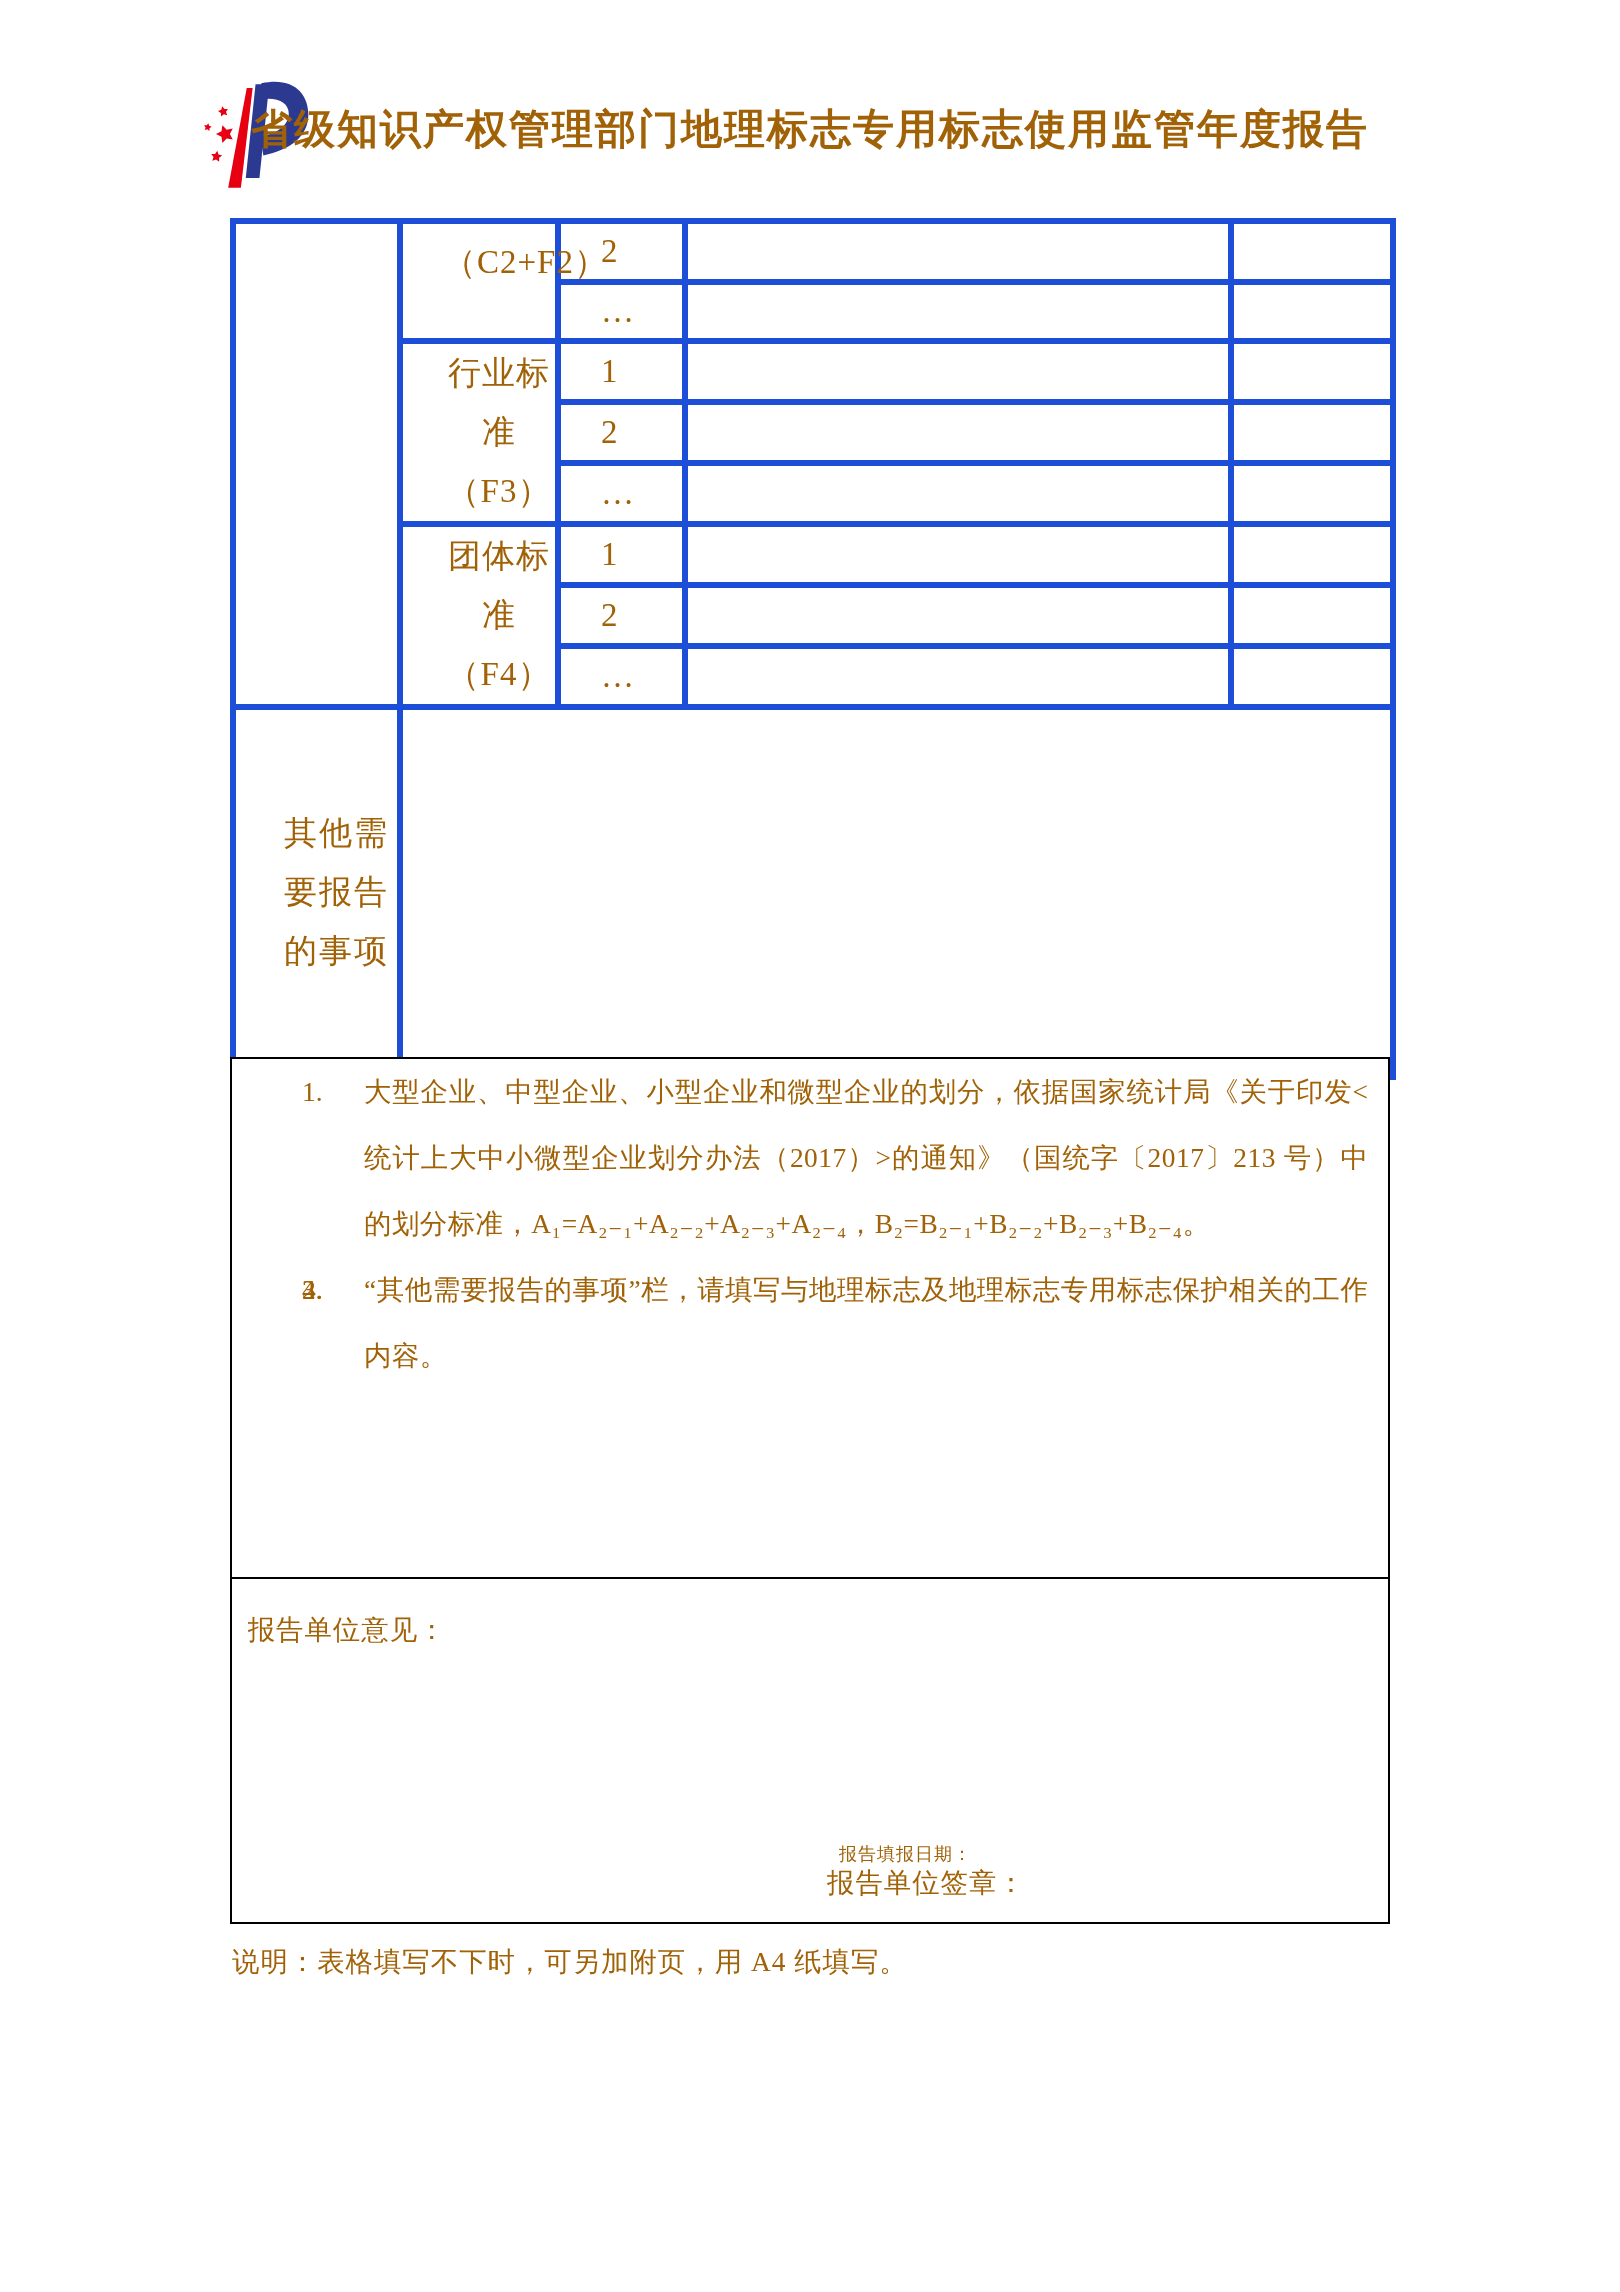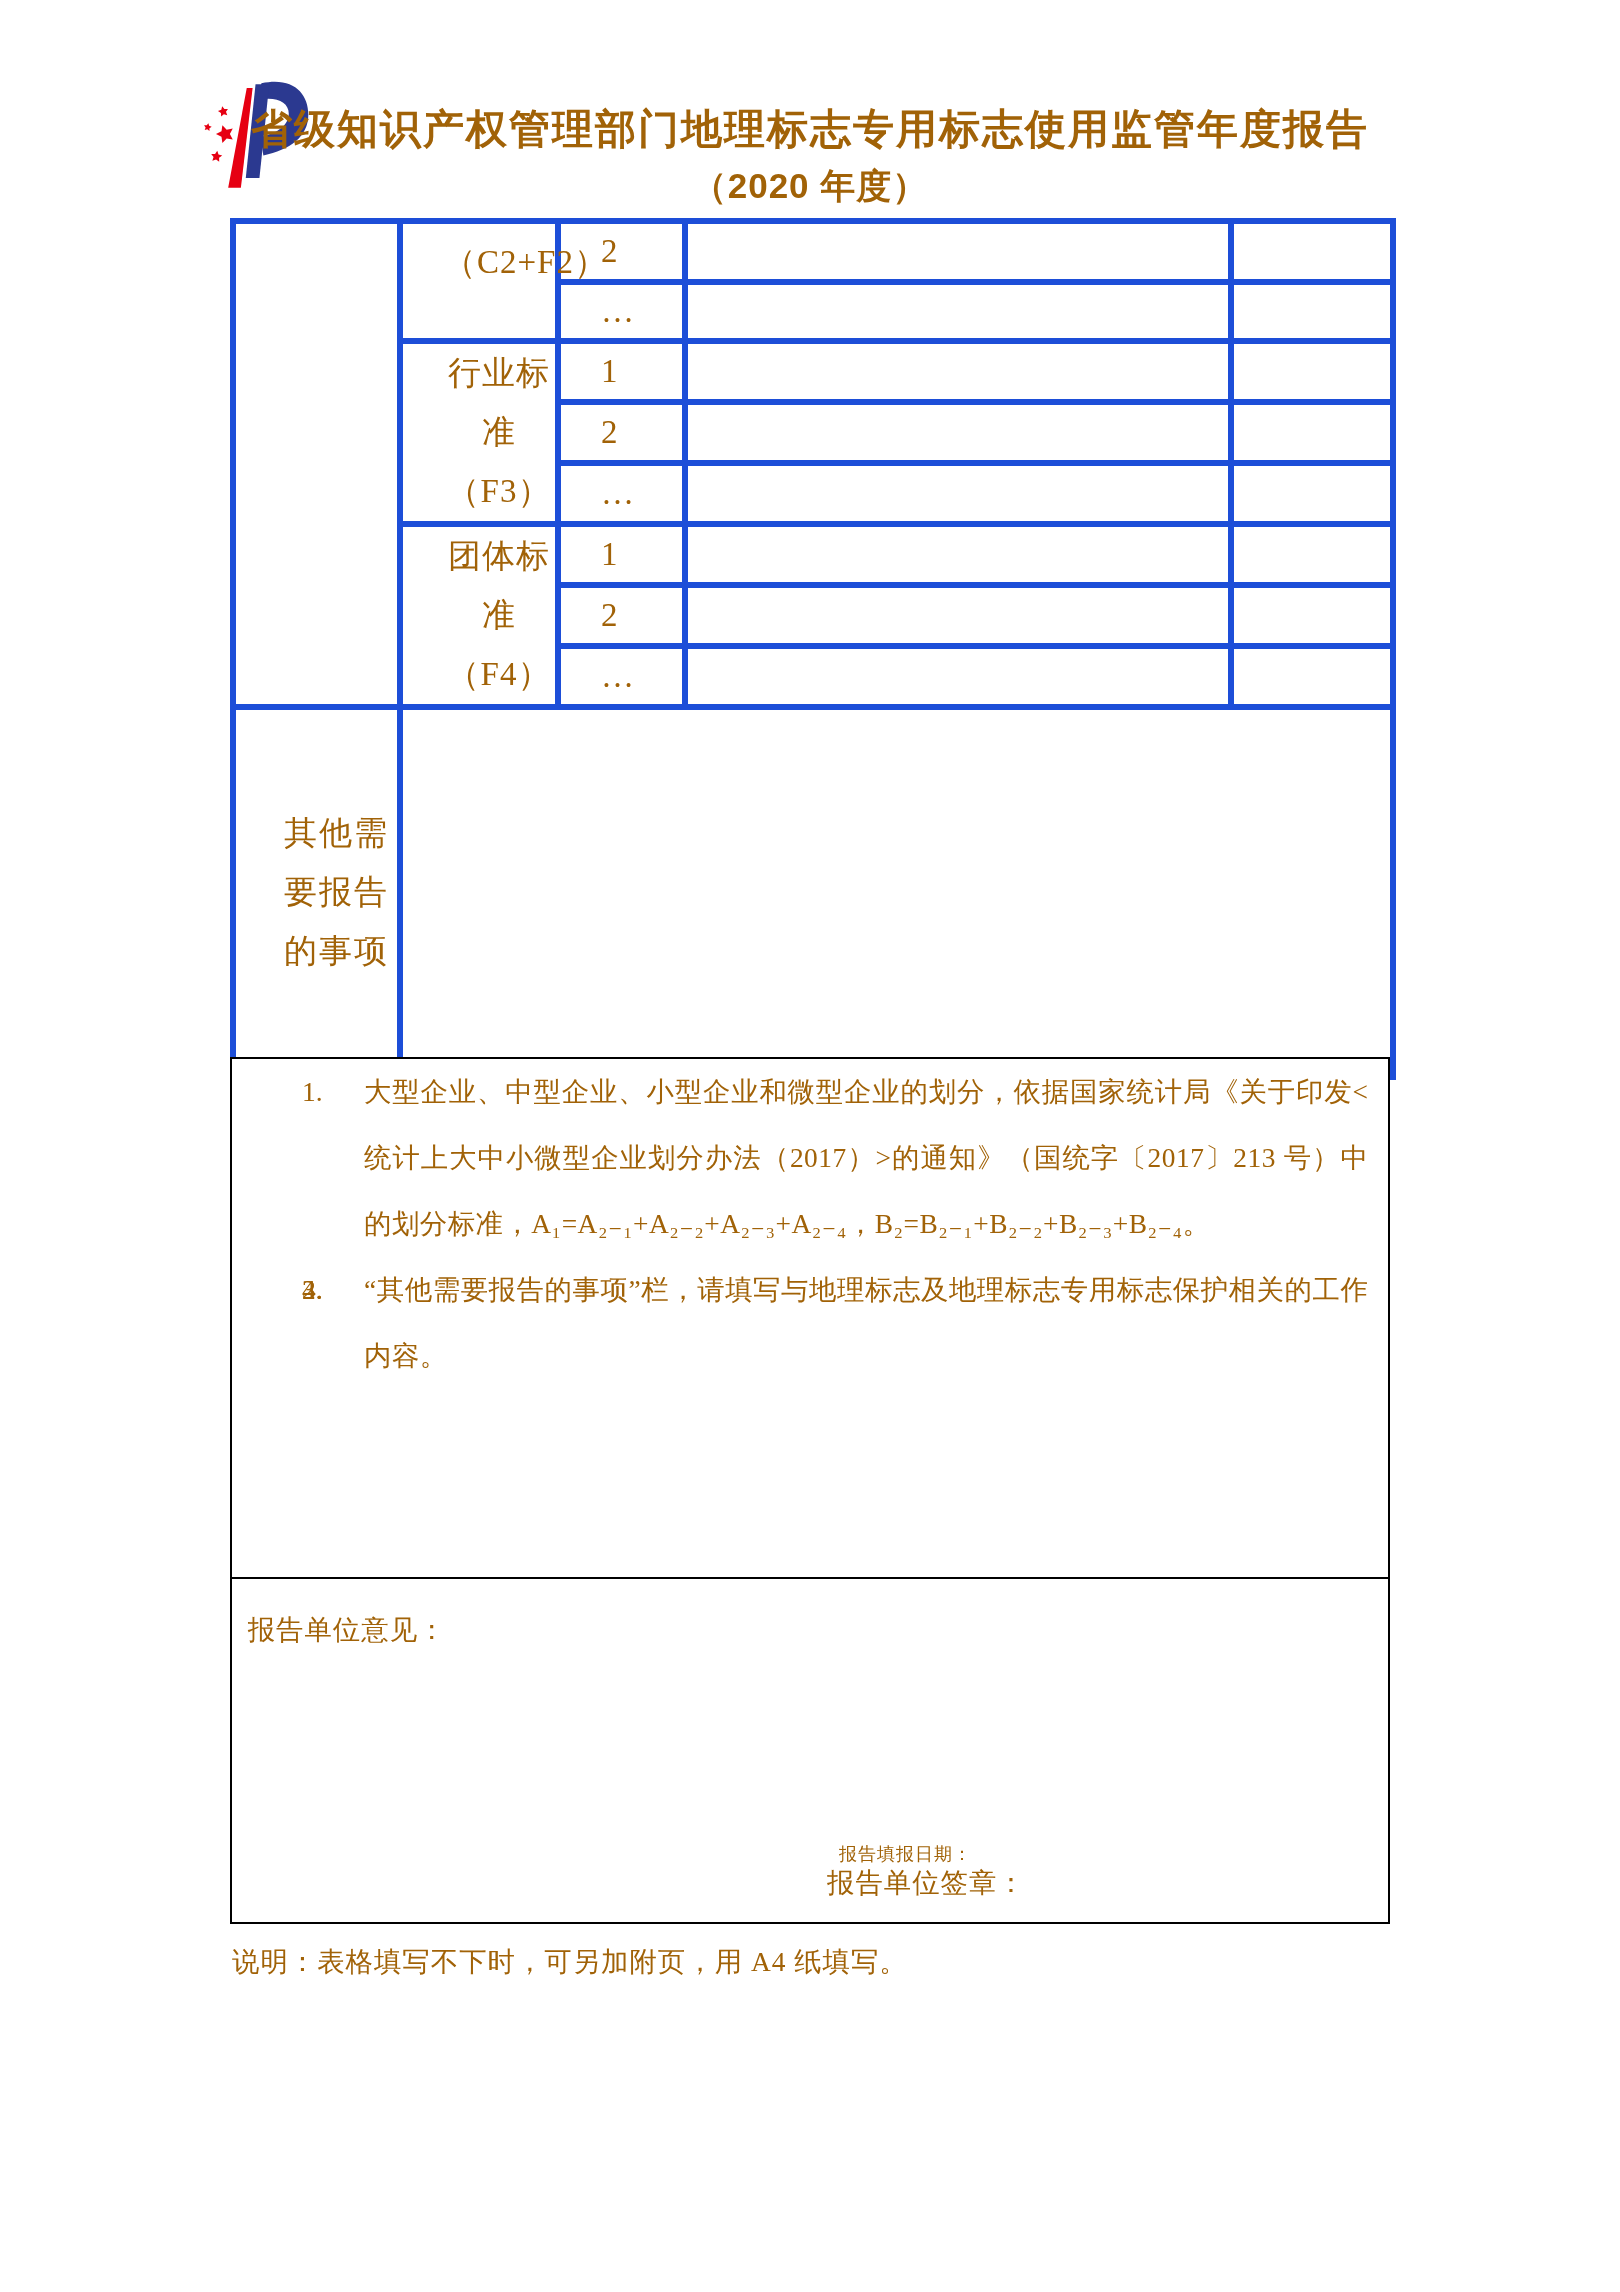--- a/index.html
+++ b/index.html
@@ -74,21 +74,20 @@
     <path d="M70,3 C102,-4 118,13 118,35 C118,58 99,71 72,77 L69,58 C87,54 98,46 98,34 C98,22 85,16 66,20 Z" fill="#2b3990"></path>
     <polygon points="64,4 78,4 68,100 54,100" fill="#2b3990"></polygon>
     <polygon points="55,8 61,8 49,110 36,110" fill="#e60012"></polygon>
     <path d="M0,-10 L2.94,-4.05 L9.51,-3.09 L4.76,1.55 L5.88,8.09 L0,5 L-5.88,8.09 L-4.76,1.55 L-9.51,-3.09 L-2.94,-4.05 Z" fill="#e60012" transform="translate(31,32) scale(0.55) rotate(-12)"></path>
     <path d="M0,-10 L2.94,-4.05 L9.51,-3.09 L4.76,1.55 L5.88,8.09 L0,5 L-5.88,8.09 L-4.76,1.55 L-9.51,-3.09 L-2.94,-4.05 Z" fill="#e60012" transform="translate(15,48) scale(0.42) rotate(10)"></path>
     <path d="M0,-10 L2.94,-4.05 L9.51,-3.09 L4.76,1.55 L5.88,8.09 L0,5 L-5.88,8.09 L-4.76,1.55 L-9.51,-3.09 L-2.94,-4.05 Z" fill="#e60012" transform="translate(33,55) scale(0.95) rotate(-18)"></path>
     <path d="M0,-10 L2.94,-4.05 L9.51,-3.09 L4.76,1.55 L5.88,8.09 L0,5 L-5.88,8.09 L-4.76,1.55 L-9.51,-3.09 L-2.94,-4.05 Z" fill="#e60012" transform="translate(24,78) scale(0.6) rotate(8)"></path>
   </svg>
 
   <div class="title-line1">省级知识产权管理部门地理标志专用标志使用监管年度报告</div>
-  <div class="title-line2">（2020 年度）</div>
 
   <table class="main-table">
     <colgroup>
       <col style="width:167px">
         <col style="width:158px">
         <col style="width:127px">
         <col style="width:546px">
         <col style="width:162px">
     </colgroup>
     <tbody>

